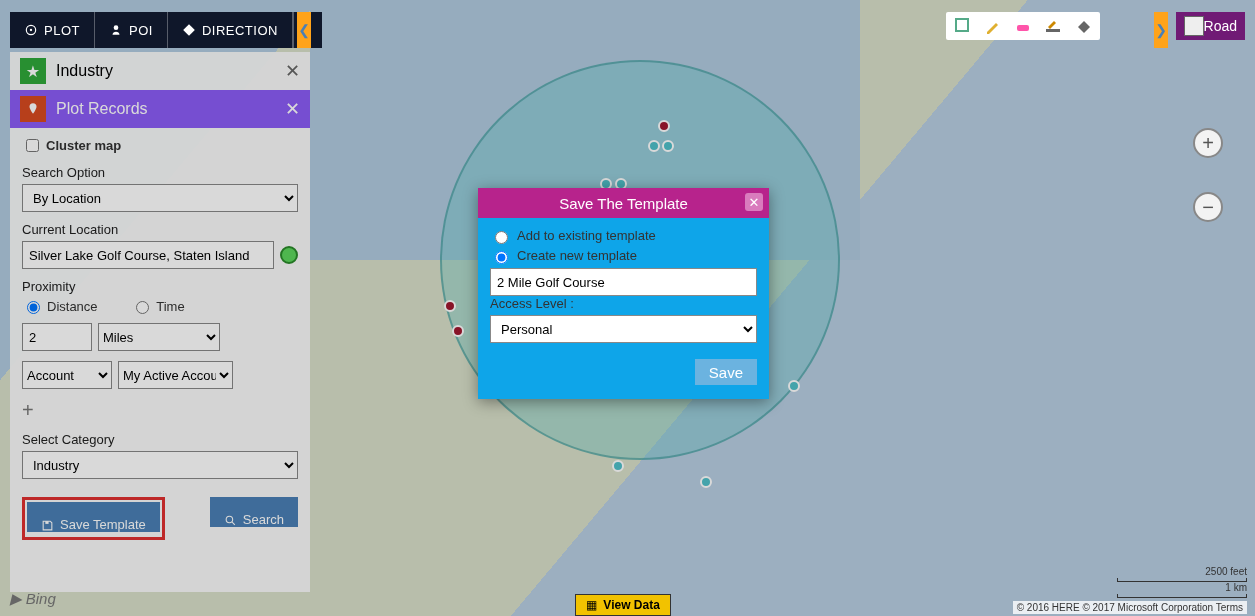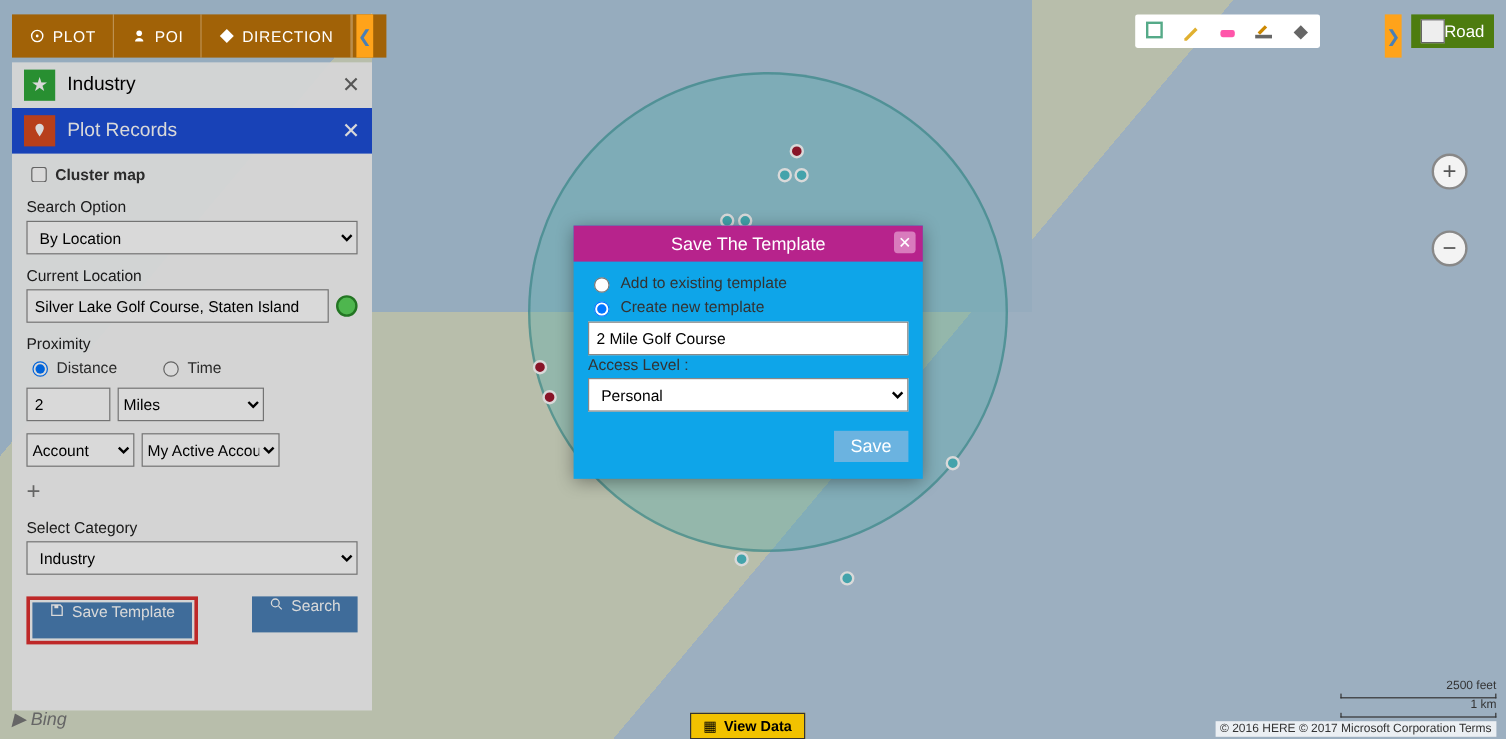--- a/index.html
+++ b/index.html
@@ -1,52 +1,52 @@
 <!DOCTYPE html>
 <html><head>
 <meta charset="utf-8">
 <style>
   *{box-sizing:border-box;font-family:"Segoe UI",Arial,sans-serif}
   html,body{margin:0;padding:0;width:1255px;height:616px;overflow:hidden;background:#d9d3c3}
   .map-bg{position:absolute;inset:0;background:linear-gradient(130deg,#b1cbe0 0%,#b1cbe0 18%,#d9e0c9 18%,#d9e0c9 58%,#b8cee2 58%,#b8cee2 100%)}
   .water{position:absolute;top:0;left:310px;width:550px;height:260px;background:#b1cbe0}
   .overlay{position:absolute;inset:0;background:rgba(0,0,0,0.15)}
   .nostyle{background:none;border:none;padding:0;margin:0;color:inherit;font:inherit}
-  .top-tabs{position:absolute;top:12px;left:10px;display:flex;gap:0;background:#a16207}
+  .top-tabs{position:absolute;top:12px;left:10px;display:flex;gap:0;background:#0f172a}
   .top-tab{height:36px;display:flex;align-items:center;gap:6px;padding:0 14px;color:#fff;font-size:13px;letter-spacing:.5px;border-right:1px solid rgba(255,255,255,.3)}
   .top-tab svg{width:14px;height:14px;fill:#fff}
   .top-tab:last-child{border-right:none}
   .top-more{width:24px;display:flex;align-items:center;justify-content:center;color:#fff;font-size:18px;border-left:1px solid rgba(255,255,255,.3)}
   .collapse-left{position:absolute;top:12px;left:297px;width:14px;height:36px;background:#ffa31a;color:#4a7fb5;display:flex;align-items:center;justify-content:center;font-size:14px}
   .sidepanel{position:absolute;top:52px;left:10px;width:300px;height:540px;background:rgba(255,255,255,0.92)}
   .sidepanel .shade{position:absolute;inset:0;background:rgba(0,0,0,0.15);pointer-events:none}
   .sp-header{height:38px;display:flex;align-items:center;padding:0 10px;font-size:16px}
   .sp-header .ico{width:26px;height:26px;display:flex;align-items:center;justify-content:center;margin-right:10px;background:#2fa83a;color:#fff}
   .sp-header .close{margin-left:auto;color:#666;font-size:18px}
-  .sp-plot{background:#1d4ed8;color:#fff}
+  .sp-plot{background:#8b5cf6;color:#fff}
   .sp-plot .ico{background:#d84a20}
   .sp-plot .close{color:#fff}
   .sp-body{padding:8px 12px;font-size:13px;color:#333}
   .row{margin-top:10px}
   .lbl{font-size:13px;color:#222;margin-bottom:4px;display:block}
   .sel,.inp{width:100%;height:28px;font-size:13px;border:1px solid #888;background:#fff;padding:2px 6px}
   .small-sel{height:28px;font-size:13px;border:1px solid #888;background:#fff}
   .flexrow{display:flex;gap:6px;align-items:center}
   .locrow{display:flex;gap:6px;align-items:center}
   .green-dot{width:18px;height:18px;background:#5cd65c;border:2px solid #2a8a2a;border-radius:50%;flex:0 0 auto}
   .radio-lbl{display:inline-flex;align-items:center;gap:4px;font-size:13px;margin-right:30px}
   .plus{font-size:20px;color:#777;margin-top:10px}
   .btnrow{display:flex;justify-content:space-between;margin-top:18px}
-  .btn{height:30px;padding:0 14px;display:inline-flex;align-items:flex-start;gap:6px;background:#4a7fb5;color:#fff;font-size:13px;border:none}
+  .btn{height:30px;padding:0 14px;display:inline-flex;align-items:flex-end;gap:6px;background:#4a7fb5;color:#fff;font-size:13px;border:none}
   .btn svg{width:13px;height:13px;fill:#fff}
   .hl{border:3px solid #e03030}
   .map-toolbar{position:absolute;top:12px;right:155px;height:28px;background:#fff;display:flex;gap:8px;padding:3px 6px;border-radius:2px}
   .map-toolbar .tbtn{width:22px;height:22px;display:flex;align-items:center;justify-content:center}
   .expand-right{position:absolute;top:12px;right:87px;width:14px;height:36px;background:#ffa31a;color:#4a7fb5;display:flex;align-items:center;justify-content:center;font-size:14px}
-  .road-btn{position:absolute;top:12px;right:10px;height:28px;display:flex;align-items:center;gap:0;background:#4d7c0f;color:#fff;padding:0 8px;font-size:14px}
+  .road-btn{position:absolute;top:12px;right:10px;height:28px;display:flex;align-items:center;gap:0;background:#701a75;color:#fff;padding:0 8px;font-size:14px}
   .road-btn .sq{width:20px;height:20px;background:#eee;border:1px solid #666}
   .zoom-in,.zoom-out{position:absolute;right:32px;width:30px;height:30px;border:2px solid #888;border-radius:50%;background:#f3f3f3;display:flex;align-items:center;justify-content:center;font-size:20px;color:#555}
   .zoom-in{top:128px}.zoom-out{top:192px}
   .bing{position:absolute;left:10px;bottom:8px;font-size:15px;color:#666;font-style:italic}
   .attr{position:absolute;right:8px;bottom:2px;font-size:10px;color:#333;background:rgba(255,255,255,0.8);padding:1px 4px}
   .scale{position:absolute;right:8px;bottom:18px;font-size:10px;color:#333;text-align:right;width:130px}
   .scale .bar{height:4px;border:1px solid #333;border-top:none;margin-top:1px}
   .viewdata{position:absolute;left:575px;bottom:0;background:#f2c200;border:1px solid #333;height:22px;padding:0 10px;font-size:12px;display:flex;align-items:center;gap:6px}
   .modal{position:absolute;top:188px;left:478px;width:291px;background:#0ea5e9;box-shadow:0 3px 14px rgba(0,0,0,0.4)}
   .modal-head{height:30px;background:#b7238c;color:#fff;display:flex;align-items:center;justify-content:center;font-size:15px;position:relative}

